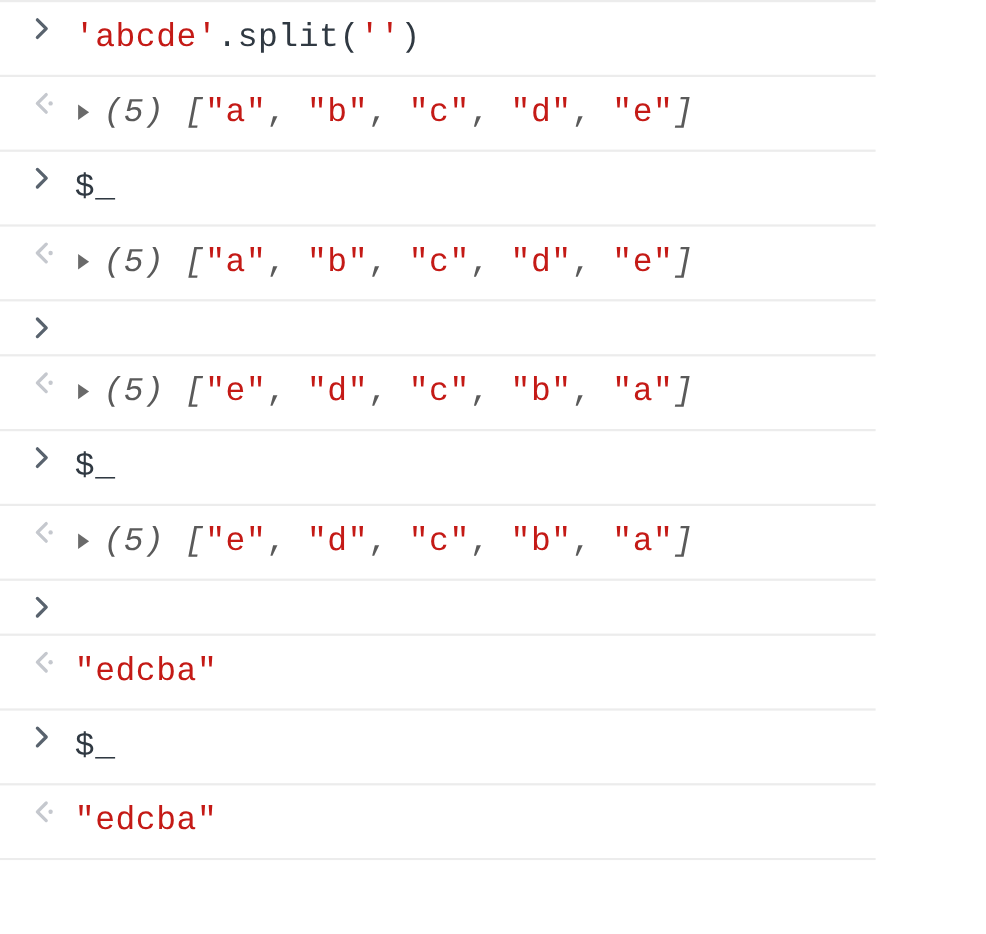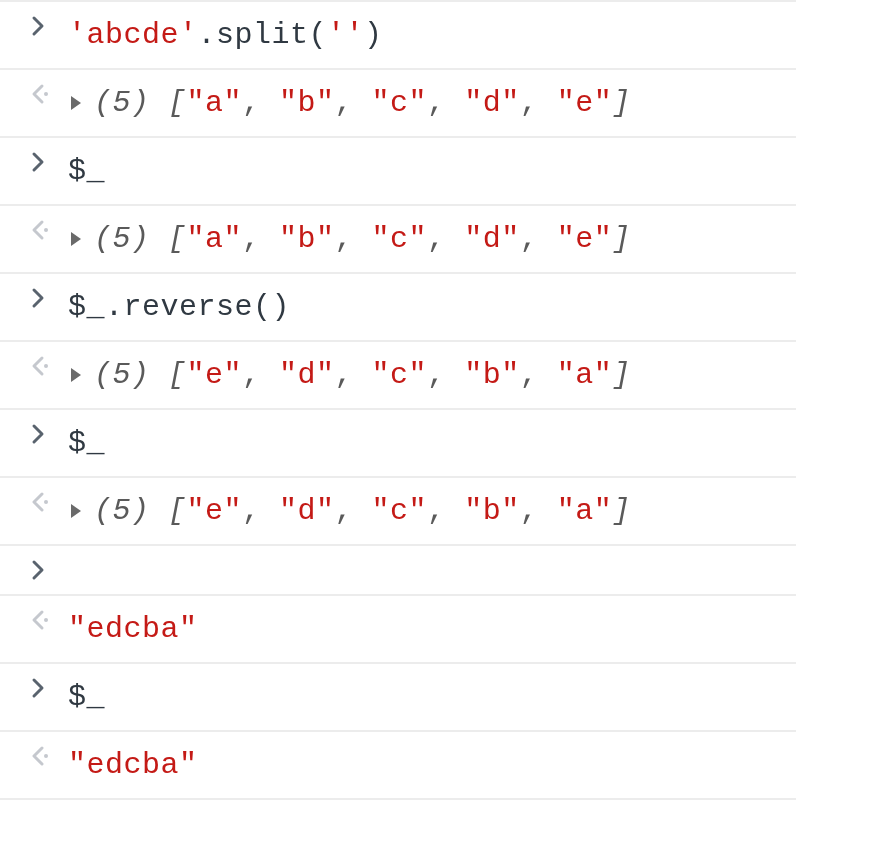--- a/index.html
+++ b/index.html
@@ -104,21 +104,20 @@
       <div class="content"><span class="expand"><svg width="16" height="20" viewBox="0 0 16 20">
             <polygon points="3,3 13,10 3,17" fill="#6a6a6a"></polygon>
           </svg></span><span class="tok-dark">(5) </span><span class="tok-dark">[</span><span class="tok-str">"a"</span><span class="tok-sep">, </span><span class="tok-str">"b"</span><span class="tok-sep">, </span><span class="tok-str">"c"</span><span class="tok-sep">, </span><span class="tok-str">"d"</span><span class="tok-sep">, </span><span class="tok-str">"e"</span><span class="tok-dark">]</span></div>
     </div>
     <div class="row">
       <div class="gutter input">
         <svg width="16" height="24" viewBox="0 0 16 24" fill="none">
           <polyline points="4,4 12,12 4,20" stroke-width="3" stroke-linecap="round" stroke-linejoin="round" fill="none"></polyline>
         </svg>
       </div>
-      <div class="content"><span class="tok-plain">$_.reverse()</span></div>
     </div>
     <div class="row">
       <div class="gutter output">
         <svg width="20" height="24" viewBox="0 0 20 24" fill="none">
           <polyline points="12,4 4,12 12,20" stroke-width="3" stroke-linecap="round" stroke-linejoin="round" fill="none"></polyline>
           <circle class="dot" cx="16" cy="12" r="2" stroke="none"></circle>
         </svg>
       </div>
       <div class="content"><span class="expand"><svg width="16" height="20" viewBox="0 0 16 20">
             <polygon points="3,3 13,10 3,17" fill="#6a6a6a"></polygon>

